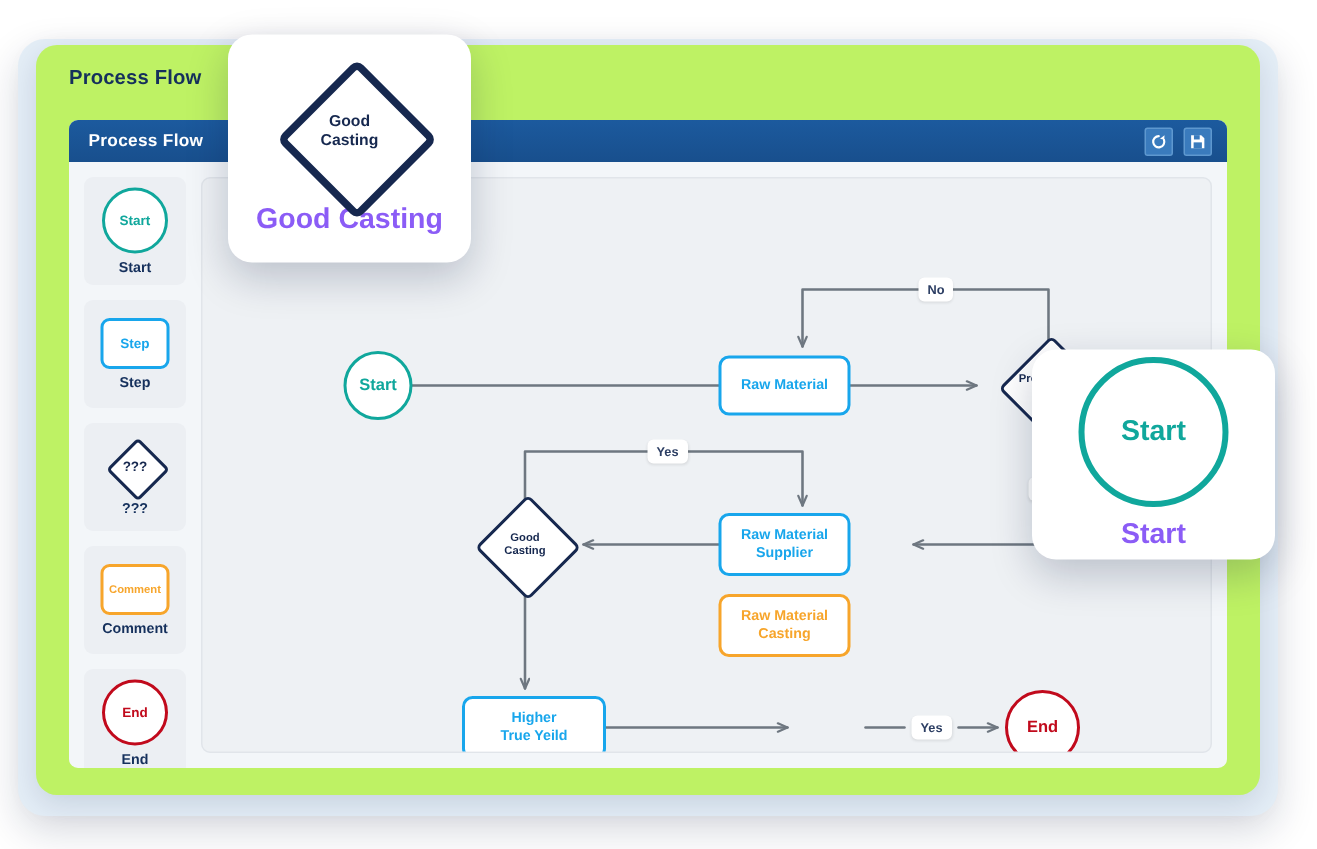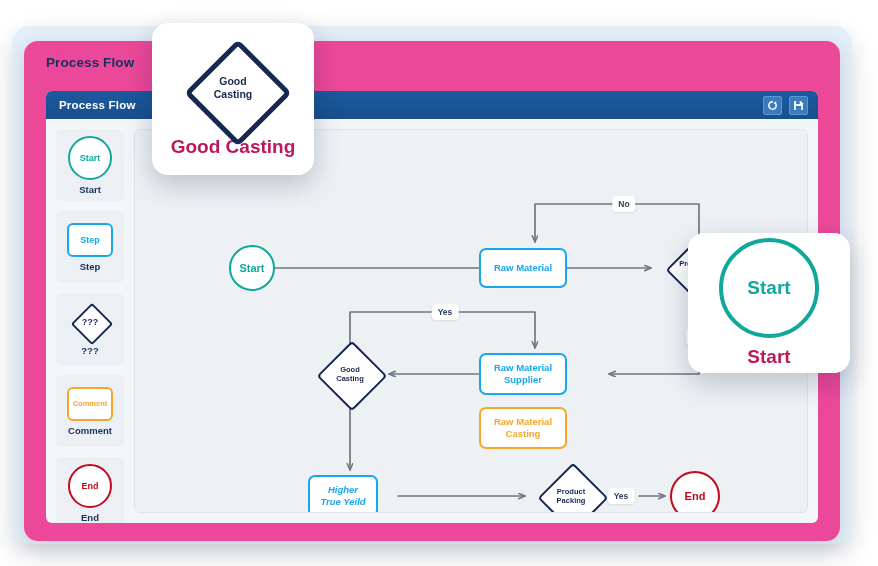--- a/index.html
+++ b/index.html
@@ -23,24 +23,24 @@
     top: 26px;
     width: 840px;
     height: 518px;
     background: #e4eef7;
     border-radius: 18px;
     box-shadow: 0 10px 26px rgba(10,25,60,0.16);
   }
   .window-card {
     position: absolute;
     left: 24px;
-    top: 41px;
+    top: 30px;
     width: 816px;
     height: 500px;
-    background: #ec4899;
+    background: #bef264;
     border-radius: 14px;
     box-shadow: 0 6px 20px rgba(10,25,60,0.13);
     overflow: hidden;
   }
 
   
   .window-title {
     position: absolute;
     left: 22px;
     top: 14px;
@@ -254,21 +254,21 @@
     border-radius: 16px;
     box-shadow: 0 10px 28px rgba(10,25,60,0.22);
     display: flex;
     flex-direction: column;
     align-items: center;
     justify-content: center;
   }
   .callout-caption {
     font-size: 19px;
     font-weight: bold;
-    color: #be185d;
+    color: #8b5cf6;
     text-align: right;
   }
   .callout-diamond {
     position: relative;
     width: 96px;
     height: 96px;
   }
   .callout-diamond .dshape {
     position: absolute;
     left: 50%; top: 50%;
@@ -439,34 +439,27 @@
           </span>
         </div>
 
         <div class="node node-rect n-orange" style="left:344px; top:277px; width:88px; height:42px;">
           <span>
             <span>Raw Material</span><br>
             <span>Casting</span>
           </span>
         </div>
 
-        <div class="node node-rect n-blue" style="left:173px; top:345px; width:70px; height:42px;font-style:italic;">
+        <div class="node node-rect n-blue" style="left:173px; top:345px; width:96px; height:42px;">
           <span>
             <span>Higher</span><br>
             <span>True Yeild</span>
           </span>
         </div>
 
-        <div class="node-diamond" style="left:401px; top:331px; width:70px; height:70px;">
-          <span class="dshape"></span>
-          <span class="dlabel">
-            <span>Product</span><br>
-            <span>Packing</span>
-          </span>
-        </div>
 
         <div class="node node-circle n-end" style="left:535px; top:341px; width:50px; height:50px;">
           <span>End</span>
         </div>
 
         <div class="edge-label" style="left:489px; top:74px;">No</div>
         <div class="edge-label" style="left:564px; top:207px;">Yes</div>
         <div class="edge-label" style="left:310px; top:182px;">Yes</div>
         <div class="edge-label" style="left:486px; top:366px;">Yes</div>
 

